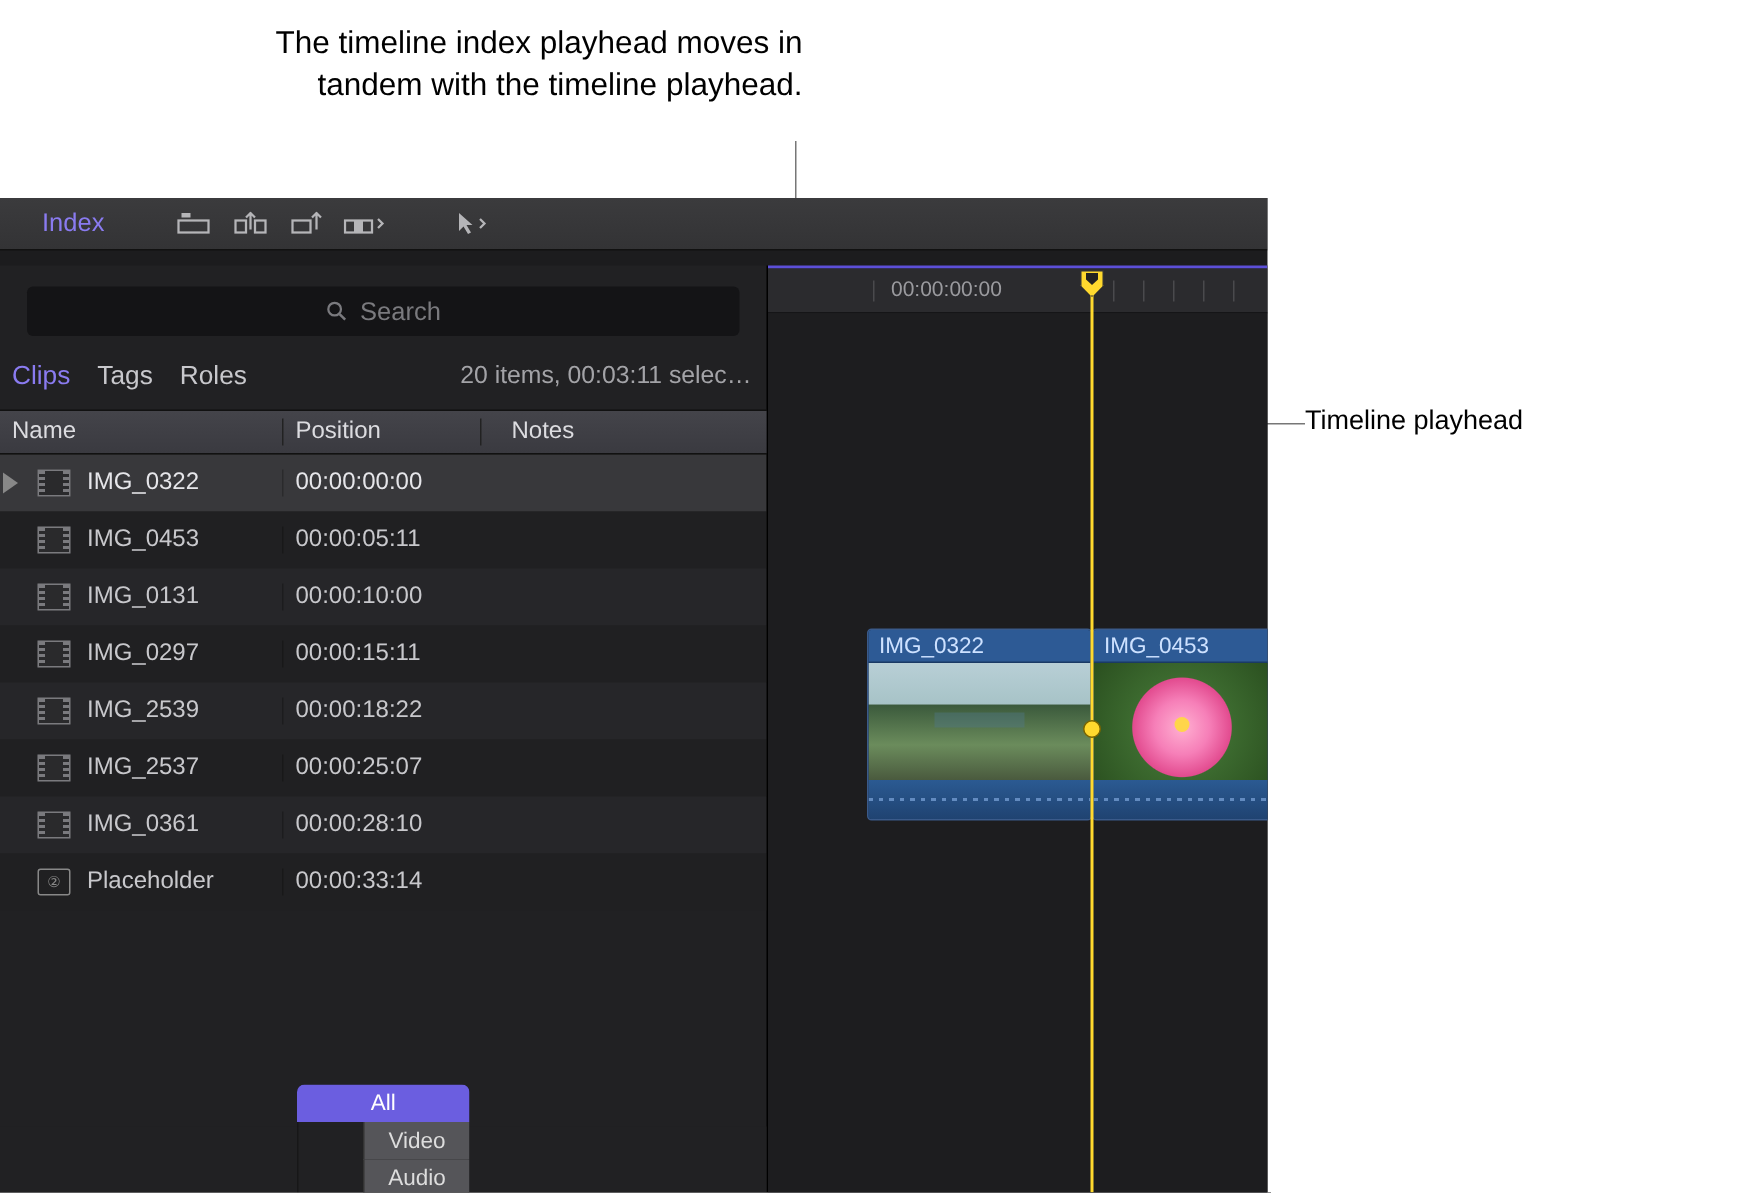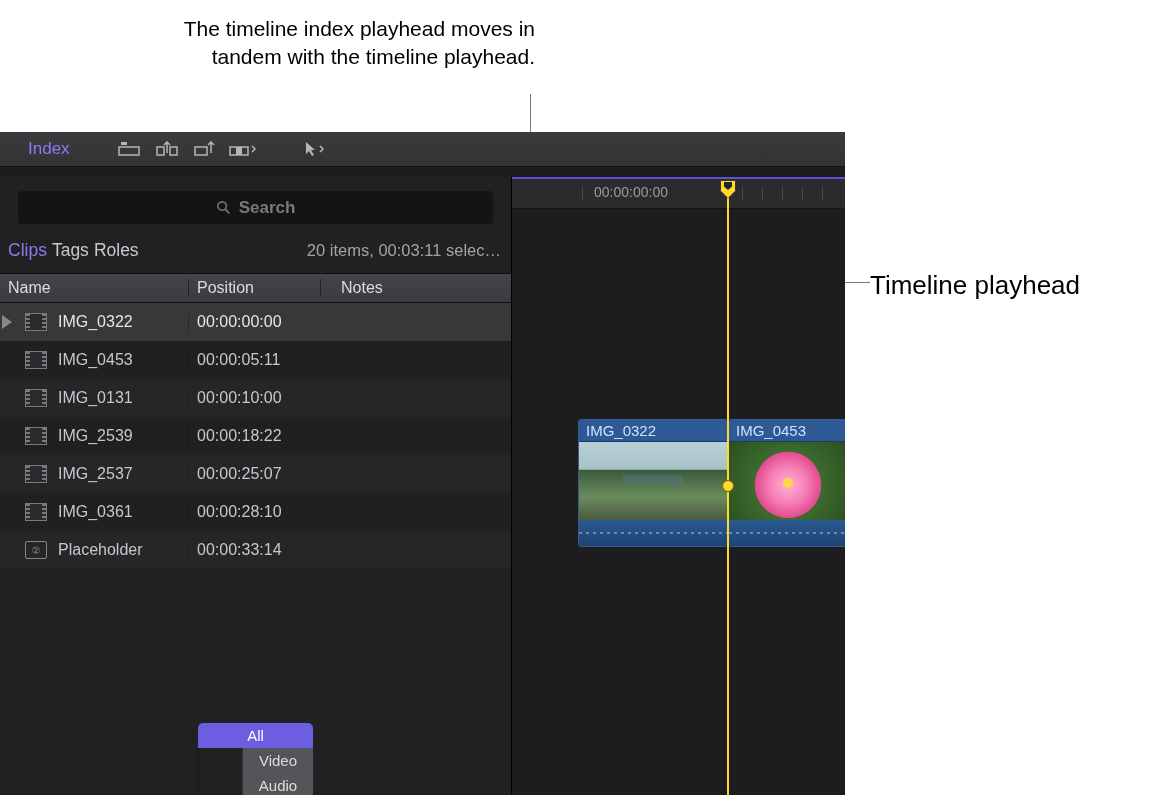--- a/index.html
+++ b/index.html
@@ -35,21 +35,21 @@
     bottom: 0;
     left: -140px;
     width: 141px;
     height: 1px;
     background: #777;
   }
   .callout-right {
     position: absolute;
     top: 270px;
     left: 870px;
-    font-size: 26px;
+    font-size: 18px;
     color: #000;
   }
   .callout-right-line {
     position: absolute;
     top: 282px;
     left: 740px;
     height: 1px;
     width: 130px;
     background: #777;
   }
@@ -99,41 +99,40 @@
     left: 0;
     width: 512px;
     height: 618px;
     background: #212123;
     border-right: 1px solid #000;
     display: flex;
     flex-direction: column;
   }
   .search-wrap {
     padding: 14px 18px 10px 18px;
-    font-weight: bold;
   }
   .search-field {
     background: #141416;
     border-radius: 4px;
     height: 33px;
     display: flex;
     align-items: center;
     justify-content: center;
     color: #7a7a7e;
     font-size: 17px;
     gap: 8px;
   }
   .search-icon {
     width: 15px; height: 15px; fill: #7a7a7e;
   }
   .tabs-row {
     display: flex;
     align-items: center;
     padding: 6px 10px 12px 8px;
-    gap: 5px;
+    gap: 18px;
   }
   .tab {
     font-size: 17.5px;
     color: #c8c8cc;
     cursor: pointer;
   }
   .tab.active { color: #8a7bf0; }
   .status {
     margin-left: auto;
     color: #a3a3a7;
@@ -463,20 +462,28 @@
             <div class="film-icon"></div>
           </div>
           <div class="clip-name">IMG_0131</div>
           <div class="clip-pos">00:00:10:00</div>
           <div class="clip-notes"></div>
         </div>
         <div class="row">
           <div class="row-icon">
             <div class="film-icon"></div>
           </div>
+          <div class="clip-name">IMG_0297</div>
+          <div class="clip-pos">00:00:15:11</div>
+          <div class="clip-notes"></div>
+        </div>
+        <div class="row">
+          <div class="row-icon">
+            <div class="film-icon"></div>
+          </div>
           <div class="clip-name">IMG_2539</div>
           <div class="clip-pos">00:00:18:22</div>
           <div class="clip-notes"></div>
         </div>
         <div class="row">
           <div class="row-icon">
             <div class="film-icon"></div>
           </div>
           <div class="clip-name">IMG_2537</div>
           <div class="clip-pos">00:00:25:07</div>

